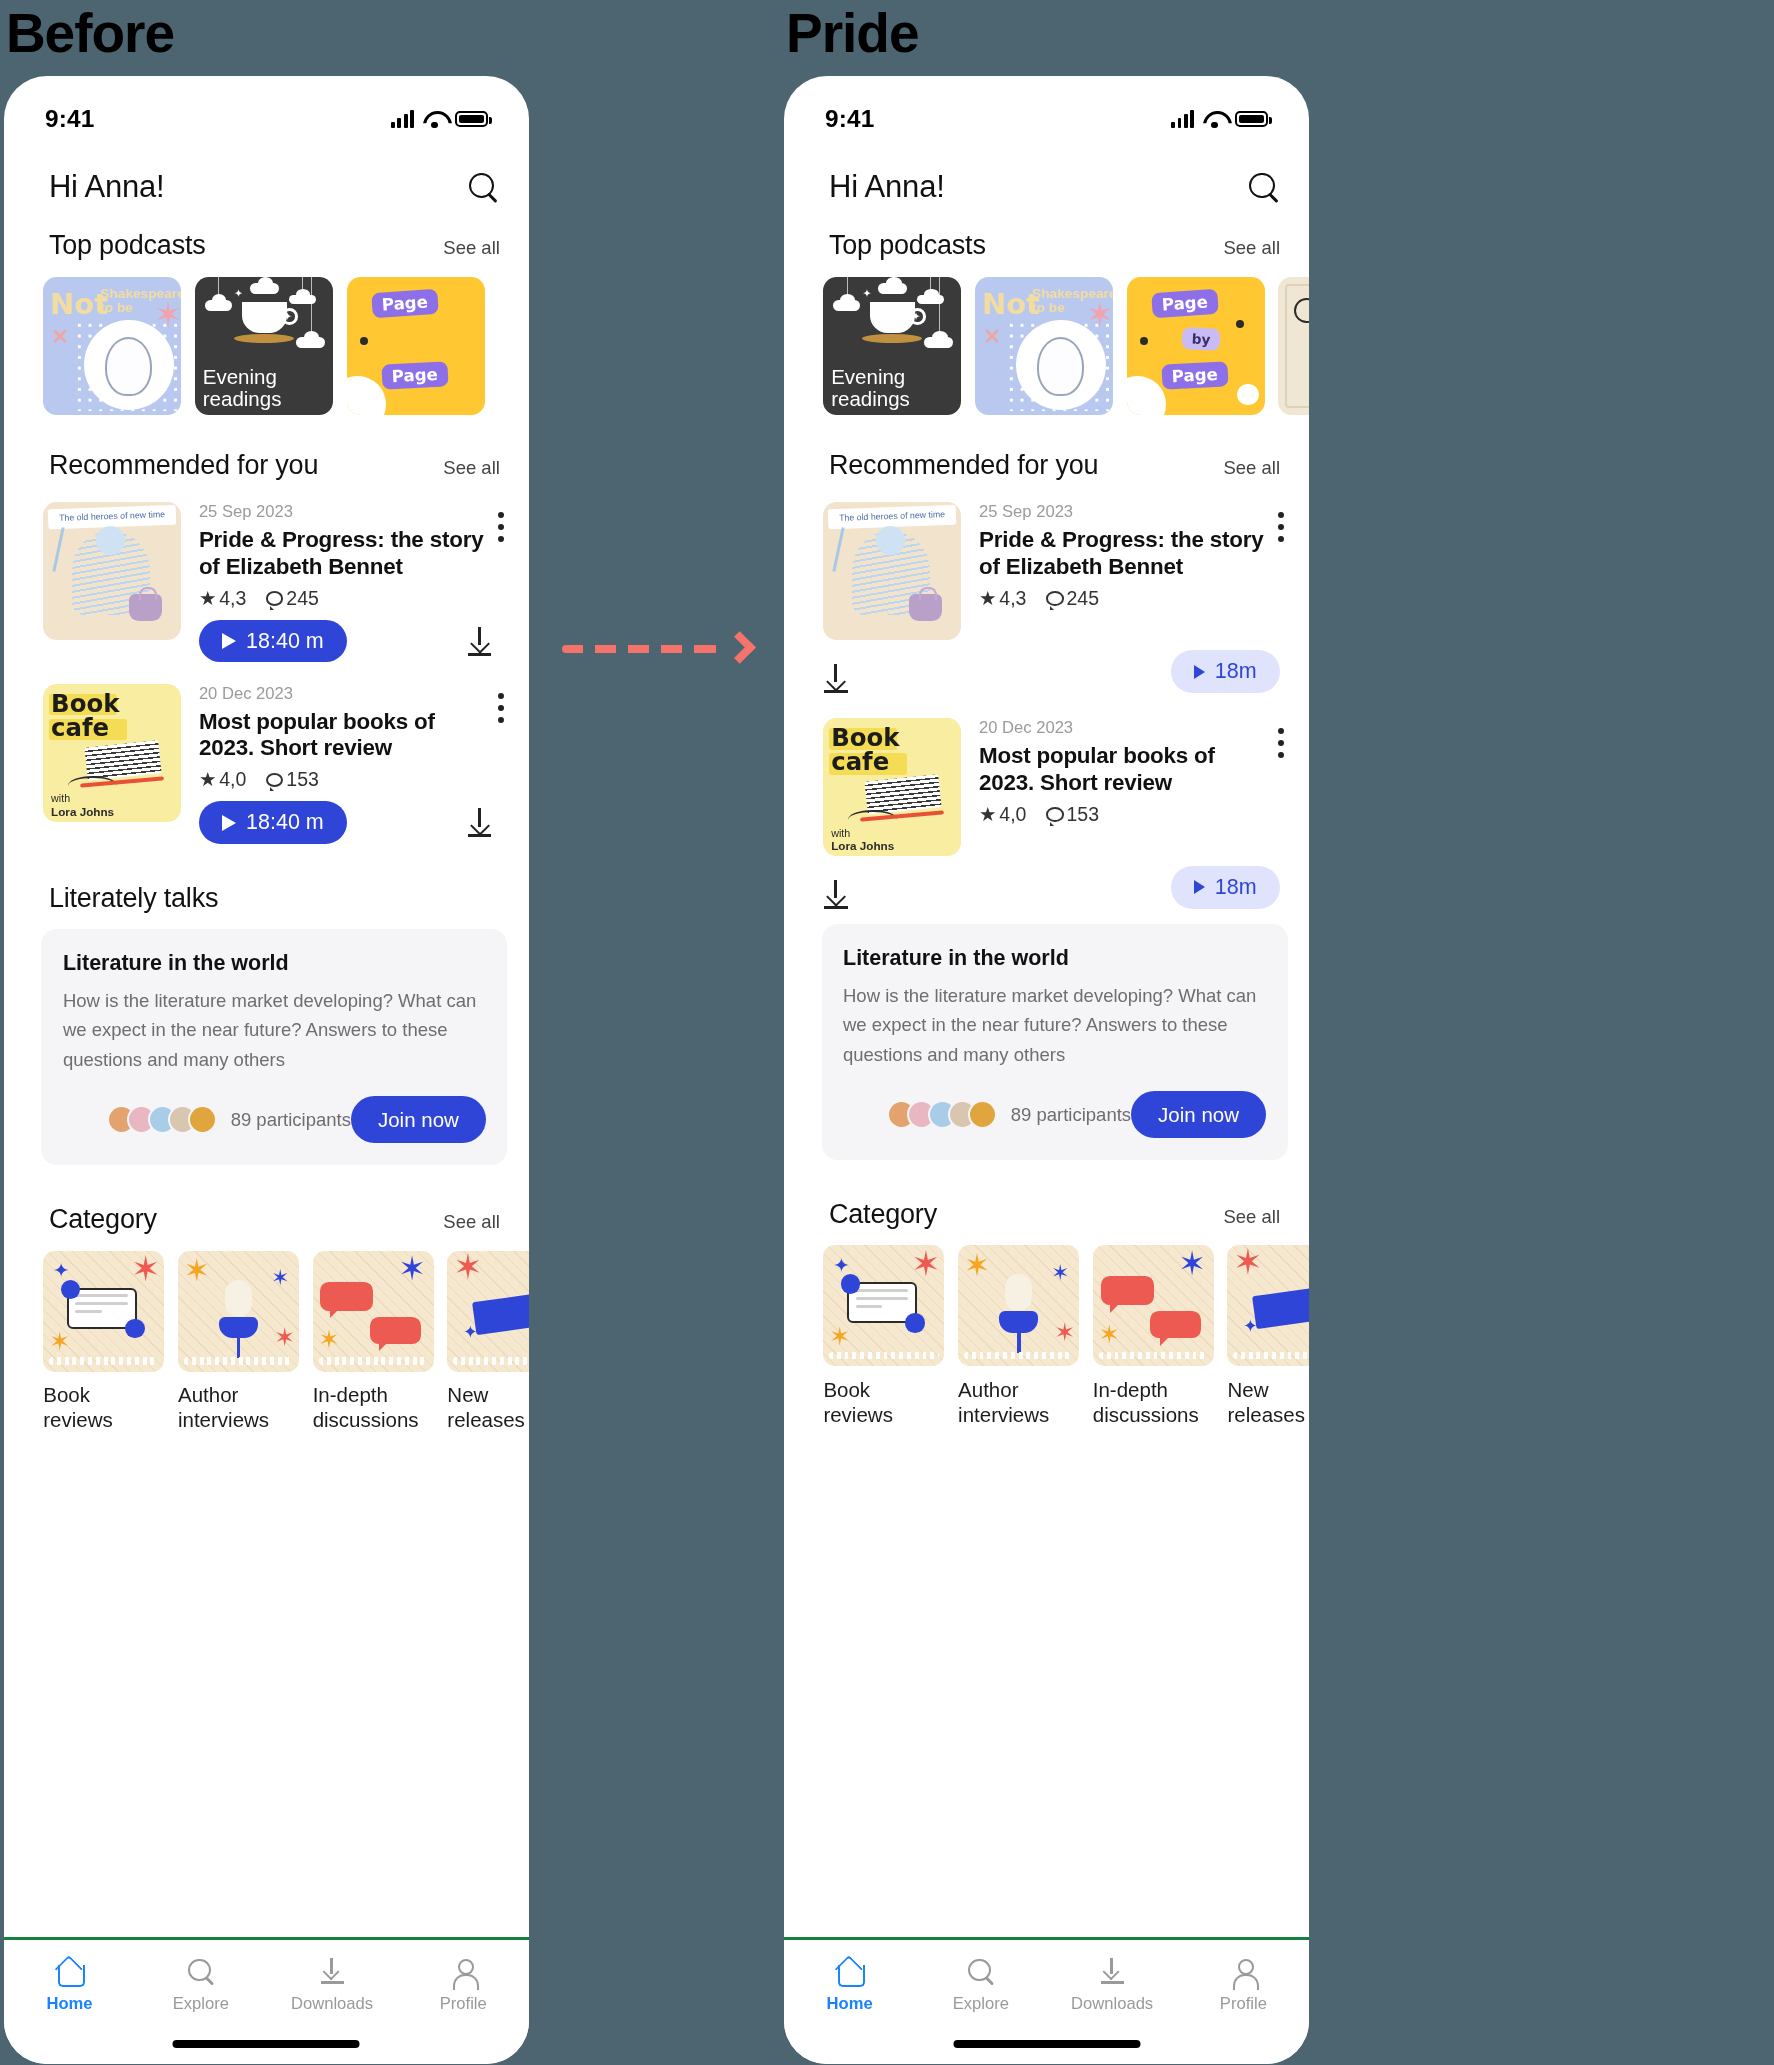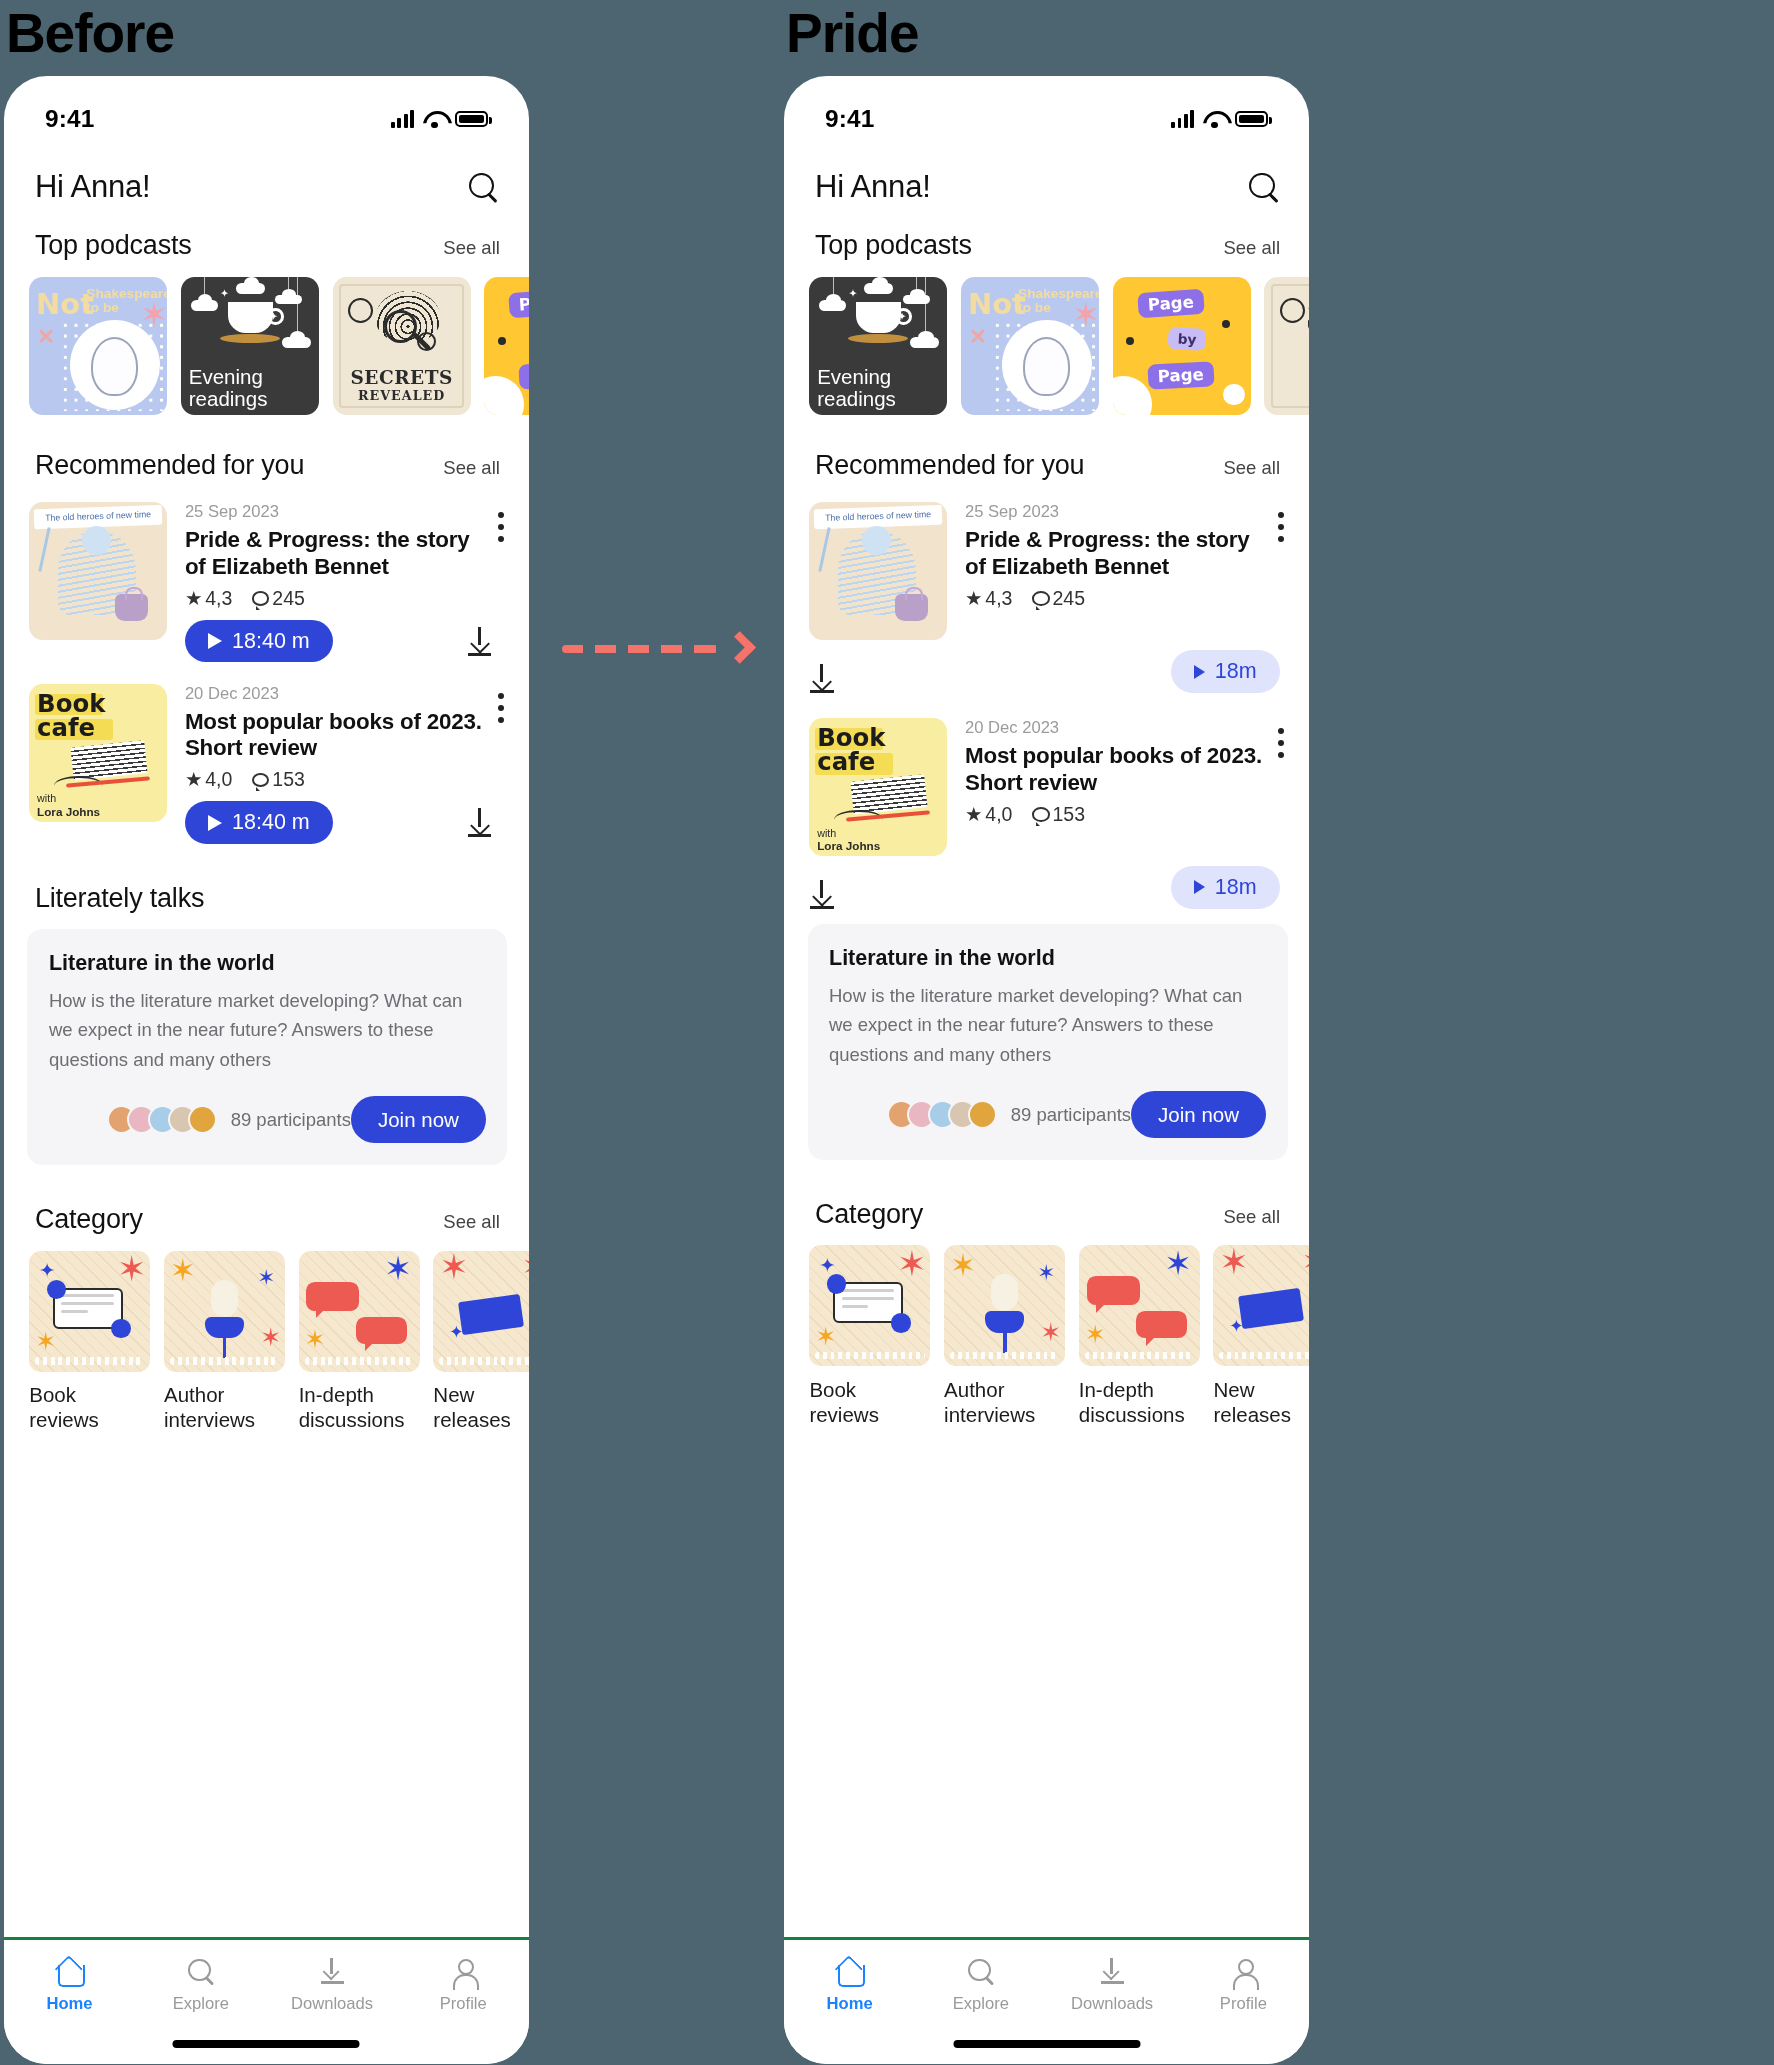--- a/index.html
+++ b/index.html
@@ -56,21 +56,21 @@
     clip-path: polygon(0 0, 100% 0, 100% 42%, 0 42%);
   }
   .wifi::after{
     content:""; position:absolute; left:8.3px; top:11.7px; width:6.8px; height:6.8px;
     background:#000; border-radius:50%;
   }
   .battery { width: 33px; height: 16.6px; border: 2.4px solid #000; border-radius: 4.9px; position: relative; }
   .battery::before { content:""; position:absolute; inset:2px; background:#000; border-radius:2px; }
   .battery::after { content:""; position:absolute; right:-5.9px; top:4.9px; width:2.9px; height:6.8px; background:#000; border-radius:0 2px 2px 0; }
 
-  .screen { padding: 0 0 0 2px; }
+  .screen { padding: 0 0 0 16px; }
 
   .greet-row {
     display:flex; align-items:center; justify-content:space-between;
     padding: 23.4px 29px 0 29px;
   }
   .greet { font-size: 31px; font-weight: 400; color:#111; letter-spacing:-0.2px; }
   .search-ico { width:33px; height:33px; position:relative; cursor:pointer; }
   .search-ico::before{
     content:""; position:absolute; left:2px; top:2px; width:21.5px; height:21.5px;
     border:2.9px solid #111; border-radius:50%;
@@ -387,30 +387,20 @@
           <div class="sprk" style="left:88px;top:33px;">✦</div>
           <div class="sprk" style="left:39px;top:9.8px;">✦</div>
           <div class="cup"></div>
           <div class="handle"></div>
           <div class="saucer"></div>
           <div class="lbl">
             <div>Evening</div>
             <div>readings</div>
           </div>
         </div>
-        <div class="pod-card pc-sec">
-          <div class="frame"></div>
-          <div class="print"></div>
-          <div class="ring"></div>
-          <div class="ring2"></div>
-          <div class="mag"></div>
-          <div class="magh"></div>
-          <div class="t1">SECRETS</div>
-          <div class="t2">REVEALED</div>
-        </div>
         <div class="pod-card pc-page">
           <div class="circ" style="left:-17.6px;bottom:-17.6px;width:57px;height:57px;"></div>
 
           <div class="dot" style="left:13.7px;top:60px;"></div>
 
           <div class="pill p1">Page</div>
 
           <div class="pill p3">Page</div>
         </div>
       </div>

